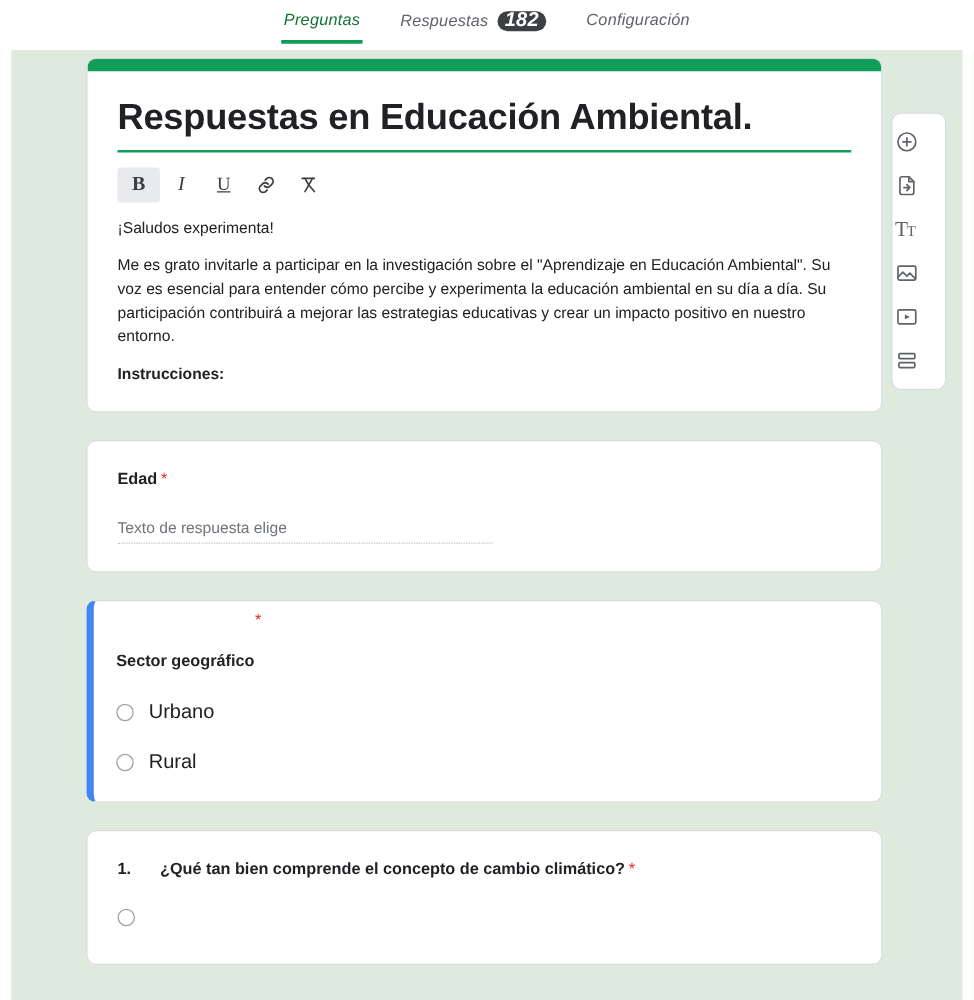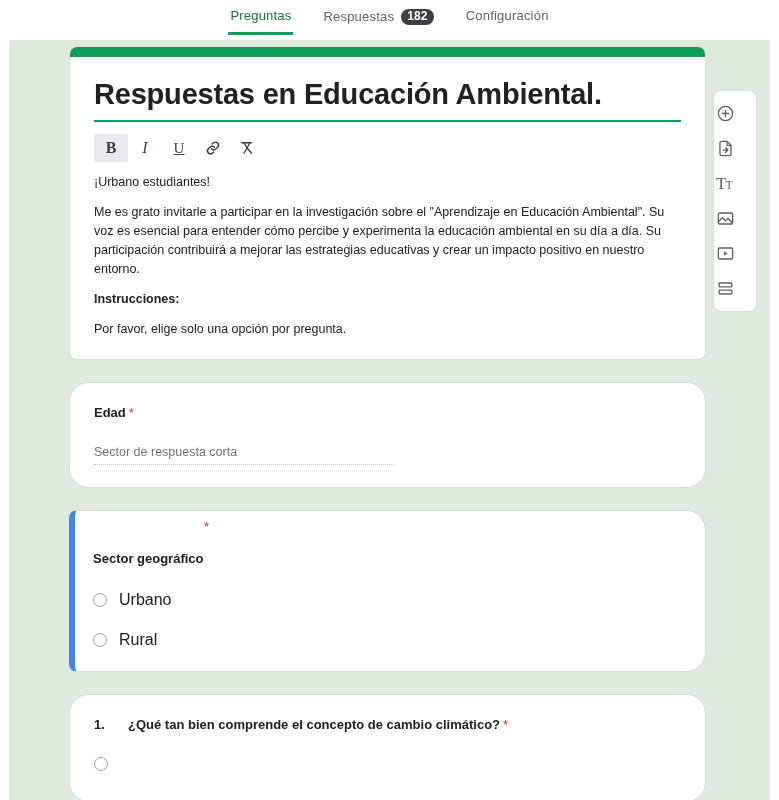--- a/index.html
+++ b/index.html
@@ -33,31 +33,32 @@
   .tab {
     font-size: 13px;
     color: #5f6368;
     letter-spacing: .2px;
     padding: 0 2px 9px 2px;
     cursor: pointer;
     display: flex;
     align-items: center;
     gap: 7px;
     line-height: 14px;
+    font-style: italic;
   }
   .tab.active {
     color: #137333;
     border-bottom: 3px solid #0f9d58;
     font-weight: normal;
   }
   .badge {
     background: #3c4043;
     color: #ffffff;
     border-radius: 9px;
-    font-size: 12px;
+    font-size: 16px;
     line-height: 13px;
     padding: 1px 6px 2px 6px;
     min-width: 12px;
     text-align: center;
     font-weight: bold;
   }
   
   .canvas {
     position: relative;
     height: 760px;
@@ -154,21 +155,21 @@
     font-size: 15px;
   }
   .desc-p {
     font-size: 12.5px;
     color: #202124;
     line-height: 19px;
     margin: 11px 0 0 0;
   }
   .desc-p.strong { font-weight: bold; }
   
-  .q-card { padding: 20px 24px 22px 24px; border-radius: 20px; }
+  .q-card { padding: 20px 24px 22px 24px; }
   .q-card.sector {
     border-left: 6px solid #4285f4;
     border-top-left-radius: 8px;
     border-bottom-left-radius: 8px;
     padding-left: 18px;
   }
   .q-title {
     font-size: 13px;
     font-weight: bold;
     color: #202124;
@@ -291,29 +292,28 @@
           <div class="rte-btn">
             <svg width="18" height="18" viewBox="0 0 24 24" fill="none" stroke="#3c4043" stroke-width="1.8" stroke-linecap="round">
               <path d="M5 5h13"></path>
               <path d="M8 5l4 7"></path>
               <path d="M16 5l-8 14"></path>
               <path d="M13 13l5 6"></path>
             </svg>
           </div>
         </div>
 
-        <div class="desc-p">¡Urbano estudiantes!</div>
+        <div class="desc-p">¡Saludos experimenta!</div>
         <div class="desc-p">Me es grato invitarle a participar en la investigación sobre el "Aprendizaje en Educación Ambiental". Su voz es esencial para entender cómo percibe y experimenta la educación ambiental en su día a día. Su participación contribuirá a mejorar las estrategias educativas y crear un impacto positivo en nuestro entorno.</div>
         <div class="desc-p strong">Instrucciones:</div>
-        <div class="desc-p">Por favor, elige solo una opción por pregunta.</div>
       </div>
 
       <div class="card q-card" style="margin-top:22px;">
         <span class="q-title">Edad</span><span class="req">*</span>
-        <div class="short-answer">Sector de respuesta corta</div>
+        <div class="short-answer">Texto de respuesta elige</div>
       </div>
 
       <div class="card q-card sector" style="margin-top:22px;">
         <span class="req float" style="left:108px;">*</span>
         <div><span class="q-title">Sector geográfico</span></div>
         <div class="option-row">
           <div class="radio"></div>
           <div class="option-label">Urbano</div>
         </div>
         <div class="option-row">

